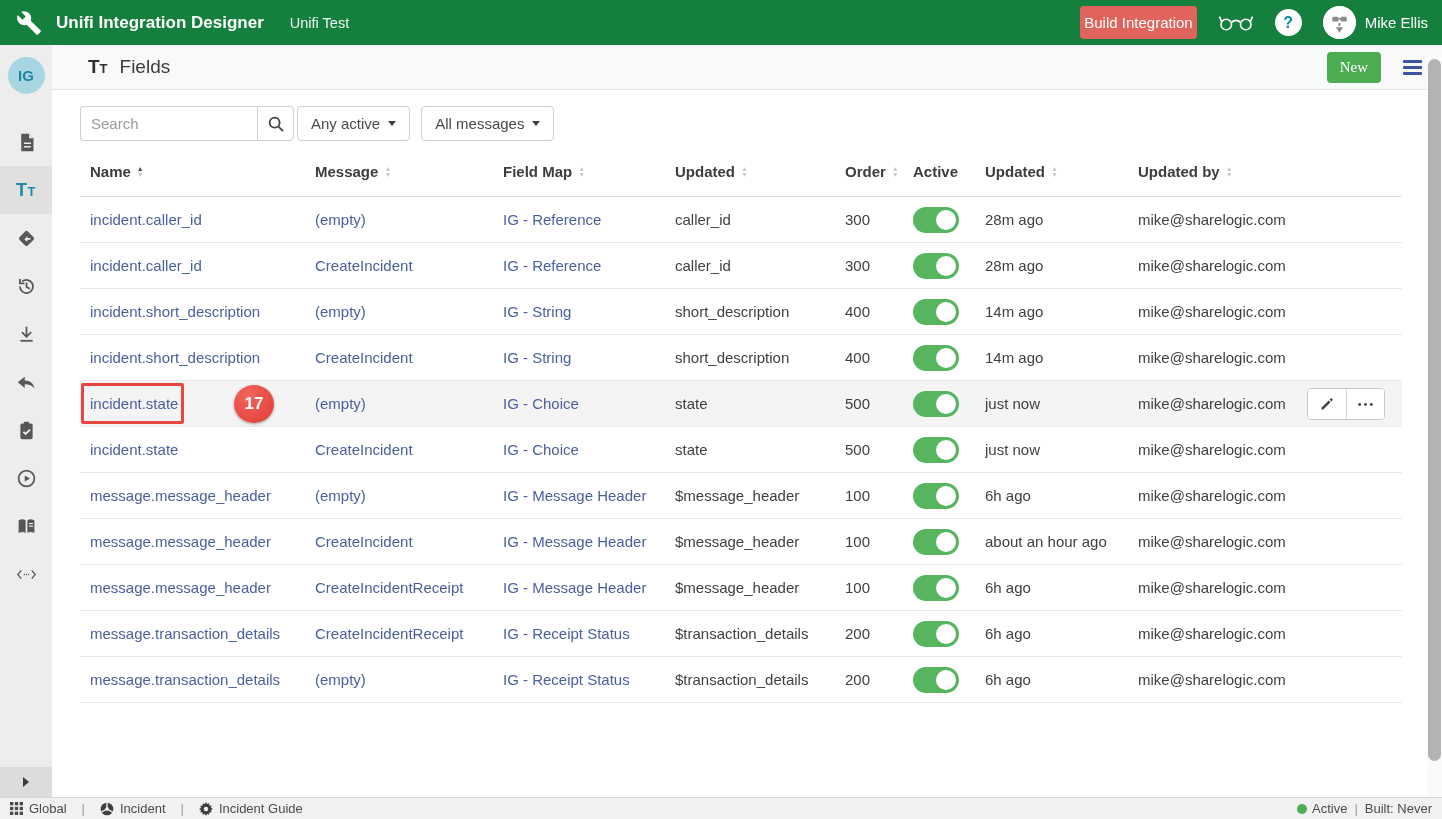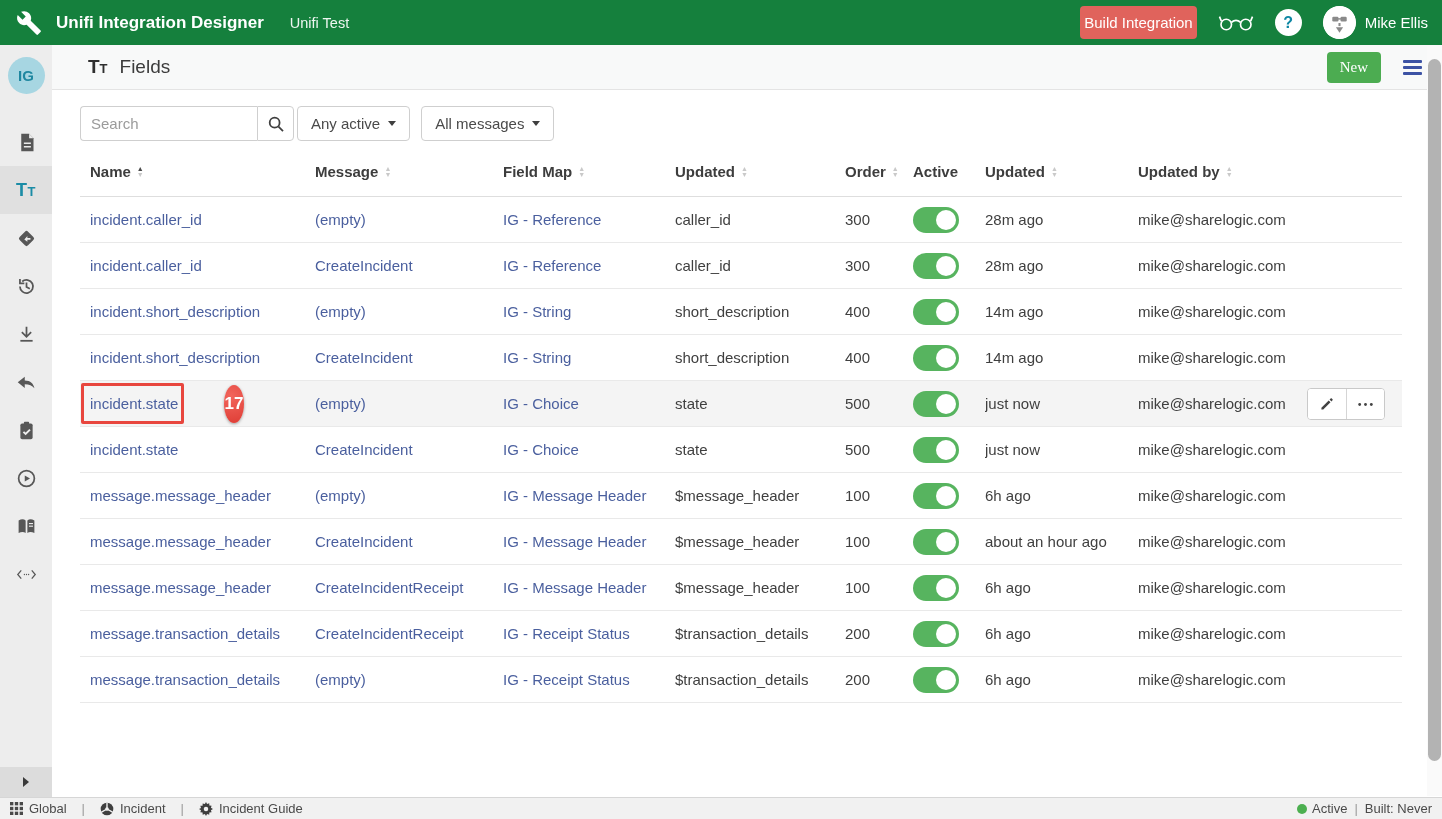--- a/index.html
+++ b/index.html
@@ -75,21 +75,21 @@
   .plain { color:#3f3f3f; }
 
   .toggle { width:46px; height:26px; border-radius:13px; background:#57b45f; position:relative; }
   .toggle .knob { position:absolute; right:3px; top:3px; width:20px; height:20px; border-radius:50%; background:#fff; }
 
   .actions { position:absolute; right:17px; top:7px; display:flex; background:#fff; border:1px solid #c9c9c9; border-radius:4px; overflow:hidden; }
   .act-btn { width:38px; height:30px; display:flex; align-items:center; justify-content:center; background:#fff; border:none; }
   .act-btn + .act-btn { border-left:1px solid #d5d5d5; }
 
   .ann-box { position:absolute; left:1px; top:2px; width:103px; height:41px; border:3px solid #e8463e; border-radius:2px; pointer-events:none; z-index:2; }
-  .ann-badge { position:absolute; left:144px; top:4px; width:20px; height:38px; border-radius:50%; background:radial-gradient(circle at 35% 30%, #f2655c, #de3c34); color:#fff; font-weight:700; font-size:17px; display:flex; align-items:center; justify-content:center; box-shadow:0 1px 3px rgba(0,0,0,.35); z-index:2;text-align:right; }
+  .ann-badge { position:absolute; left:154px; top:4px; width:40px; height:38px; border-radius:50%; background:radial-gradient(circle at 35% 30%, #f2655c, #de3c34); color:#fff; font-weight:700; font-size:17px; display:flex; align-items:center; justify-content:center; box-shadow:0 1px 3px rgba(0,0,0,.35); z-index:2;text-align:right; }
 
   
   .vscroll { position:absolute; top:46px; right:0; width:15px; bottom:23px; background:#fafafa; }
   .vscroll .thumb { position:absolute; left:1px; top:13px; width:13px; height:702px; background:#b3b3b3; border-radius:7px; }
 </style>
 </head>
 <body>
 
 <div class="app" data-interactable="false">
 

